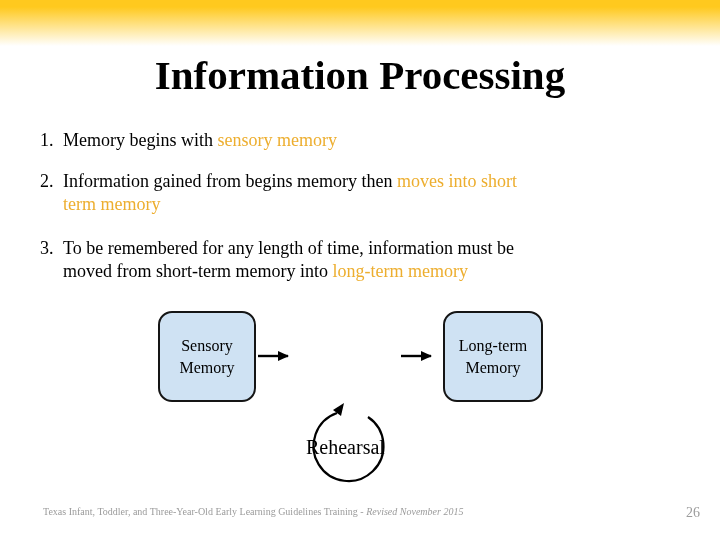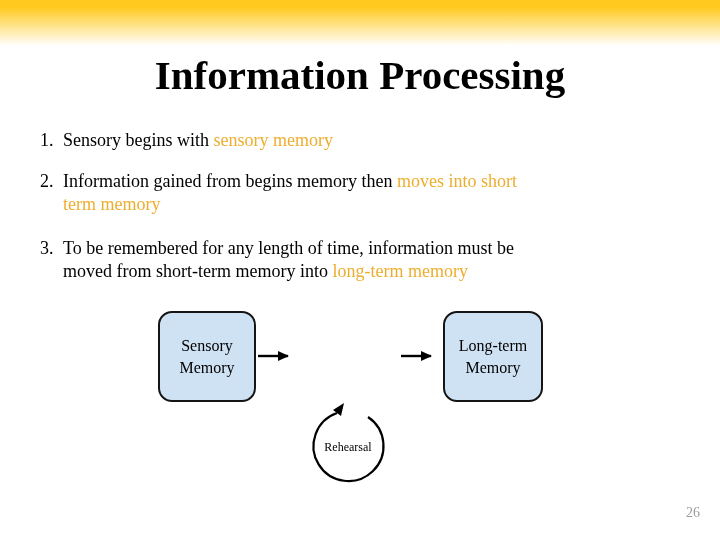--- a/index.html
+++ b/index.html
@@ -56,22 +56,22 @@
   .diagram-svg {
     position: absolute;
     left: 0; top: 0;
     width: 720px; height: 540px;
     pointer-events: none;
   }
   .loop-label {
     position: absolute;
     left: 306px; top: 439px;
     width: 84px;
-    text-align: center;
-    font-size: 12px;
+    text-align: left;
+    font-size: 20px;
     line-height: 16px;
   }
   .footer {
     position: absolute;
     left: 43px; top: 506px;
     font-size: 10px;
     color: #9b9b9b;
     white-space: nowrap;
   }
   .footer .italic { font-style: italic; }
@@ -86,21 +86,21 @@
 <body>
 
 <div class="slide">
 
   <div class="top-bar"></div>
 
   <h1 class="title">Information Processing</h1>
 
   <div class="item" style="top:129px">
     <span class="num">1.</span>
-    <div class="item-text"><span>Sensory begins with </span><span class="accent">sensory memory</span></div>
+    <div class="item-text"><span>Memory begins with </span><span class="accent">sensory memory</span></div>
   </div>
 
   <div class="item" style="top:170px">
     <span class="num">2.</span>
     <div class="item-text"><span>Information gained from begins memory then </span><span class="accent">moves into short
 term memory</span></div>
   </div>
 
   <div class="item" style="top:237px">
     <span class="num">3.</span>
@@ -124,16 +124,19 @@
     <span>Sensory Memory</span>
   </div>
 
 
   <div class="dbox" style="left:443px; top:311px; width:100px; height:91px">
     <span>Long-term Memory</span>
   </div>
 
   <div class="loop-label">Rehearsal</div>
 
+  <div class="footer">
+    <span>Texas Infant, Toddler, and Three-Year-Old Early Learning Guidelines Training - </span><span class="italic">Revised November 2015</span>
+  </div>
 
   <div class="page-number">26</div>
 
 </div>
 
 </body></html>

